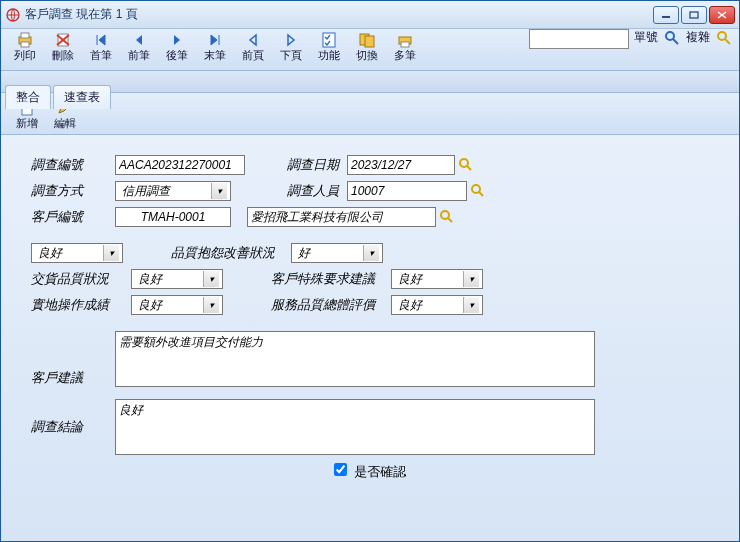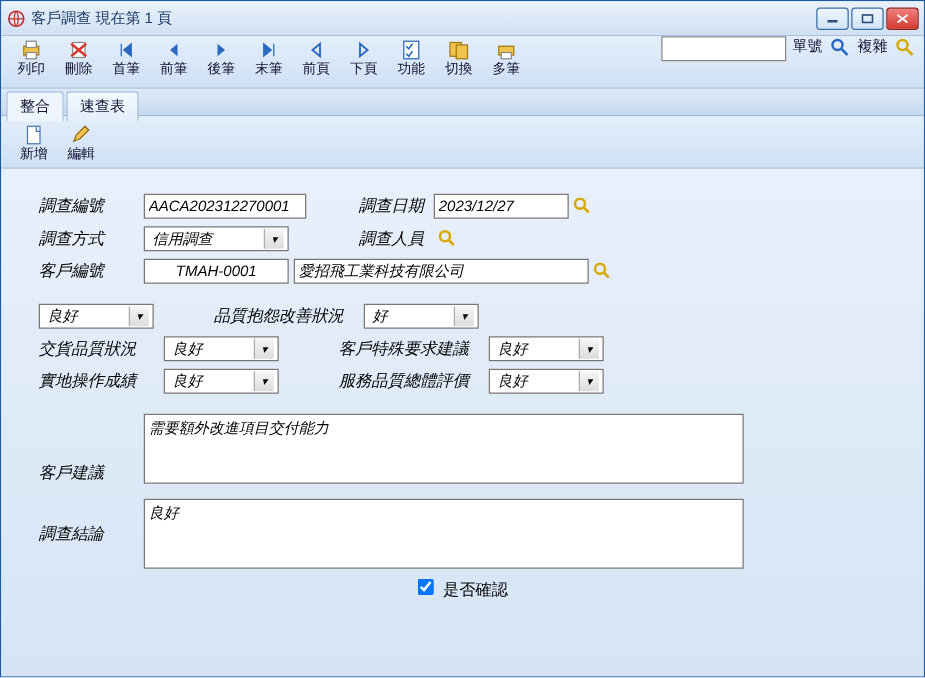--- a/index.html
+++ b/index.html
@@ -64,21 +64,21 @@
   .toolbar .mag { width:18px; height:18px; display:flex; align-items:center; justify-content:center; cursor:pointer; }
   .tabstrip {
     height: 22px; background: linear-gradient(#dde9f8,#c7d9ef);
     display:flex; align-items:flex-end; padding-left:4px;
     border-bottom: 1px solid #9fb8d8;
   }
   .tab {
     padding: 3px 10px; border:1px solid #9fb8d8; border-bottom:none;
     background: linear-gradient(#f4f9ff,#e3eefb); margin-right:2px;
     border-radius: 3px 3px 0 0; font-size: 12px; color:#113; cursor:pointer;
-    position: relative; top:5px;
+    position: relative; top:17px;
   }
   .tab.active { background:#eef5fe; }
   .subtoolbar {
     height: 42px;
     background: linear-gradient(#e4eefb,#cfe0f4);
     border-bottom: 1px solid #9fb8d8;
     display: flex; align-items: center; padding: 0 8px; gap: 2px;
   }
   .formarea {
     flex:1;
@@ -317,32 +317,33 @@
     </div>
 
     <div class="row">
       <span class="lbl">調查方式</span>
       <div class="combo" style="width:116px">
         <span class="cval">信用調查</span>
         <span class="cbtn">▾</span>
       </div>
       <span style="width:56px"></span>
       <span class="lbl" style="width:60px">調查人員</span>
+      <input class="fld" style="width: 120px;" value="10007">
       <span class="look">
           <svg width="14" height="14" viewBox="0 0 14 14">
             <circle cx="5" cy="5" r="4" fill="none" stroke="#d6a800" stroke-width="2"></circle>
             <line x1="8" y1="8" x2="12" y2="12" stroke="#d6a800" stroke-width="2"></line>
           </svg>
         </span>
     </div>
 
     <div class="row">
       <span class="lbl">客戶編號</span>
       <input class="fld" style="width: 116px; text-align: center;" value="TMAH-0001">
-      <input class="fld" style="width: 236px; margin-left: 4px;" value="愛招飛工業科技有限公司">
+      <input class="fld" style="width: 189px; margin-left: 16px;" value="愛招飛工業科技有限公司">
       <span class="look">
           <svg width="14" height="14" viewBox="0 0 14 14">
             <circle cx="5" cy="5" r="4" fill="none" stroke="#d6a800" stroke-width="2"></circle>
             <line x1="8" y1="8" x2="12" y2="12" stroke="#d6a800" stroke-width="2"></line>
           </svg>
         </span>
     </div>
 
     <div style="height:10px"></div>
 

